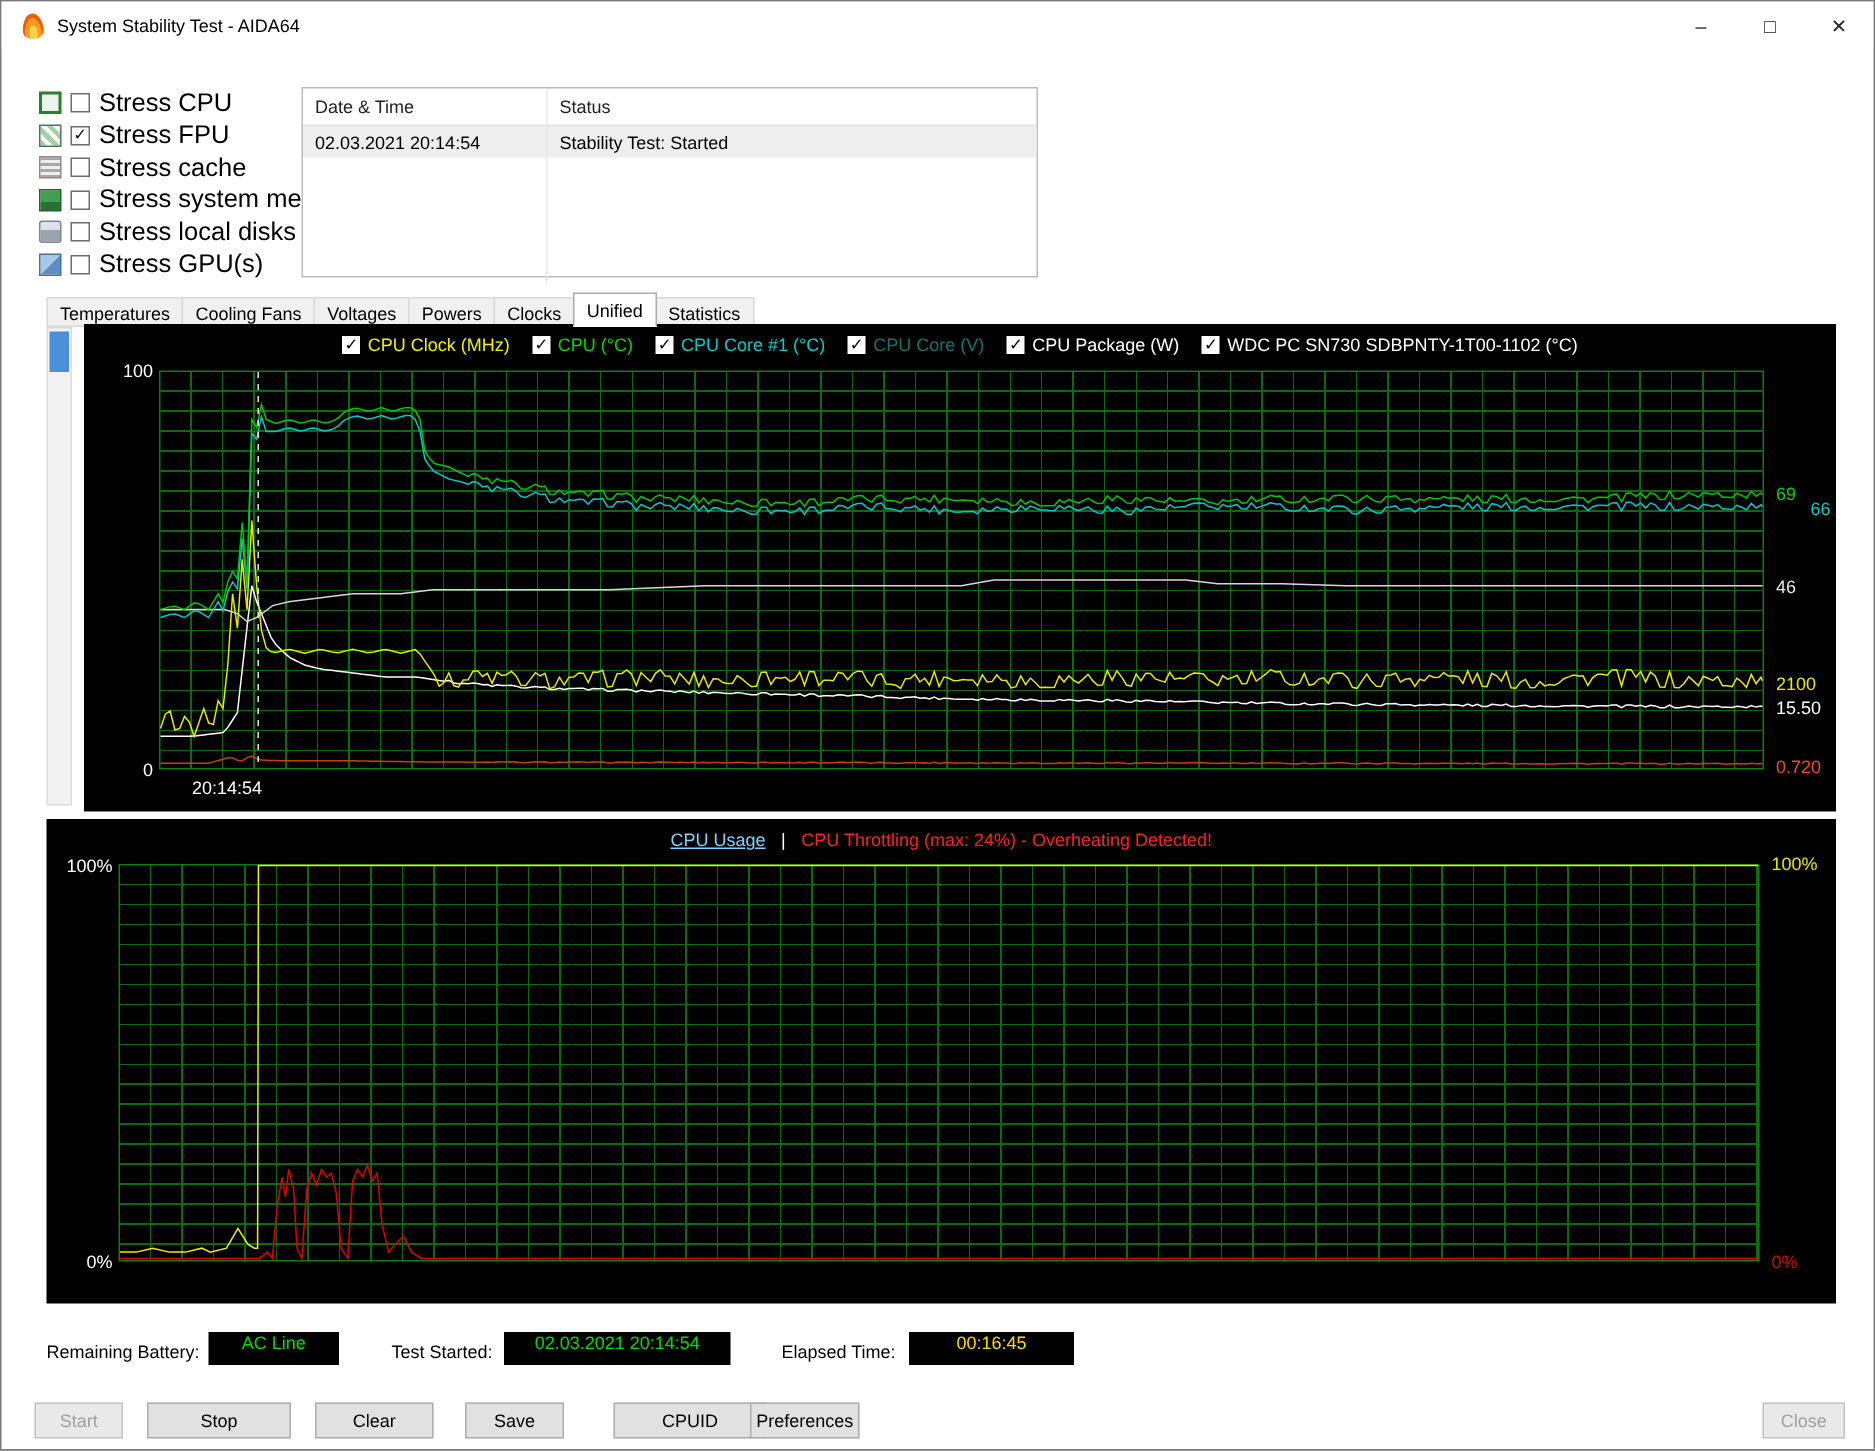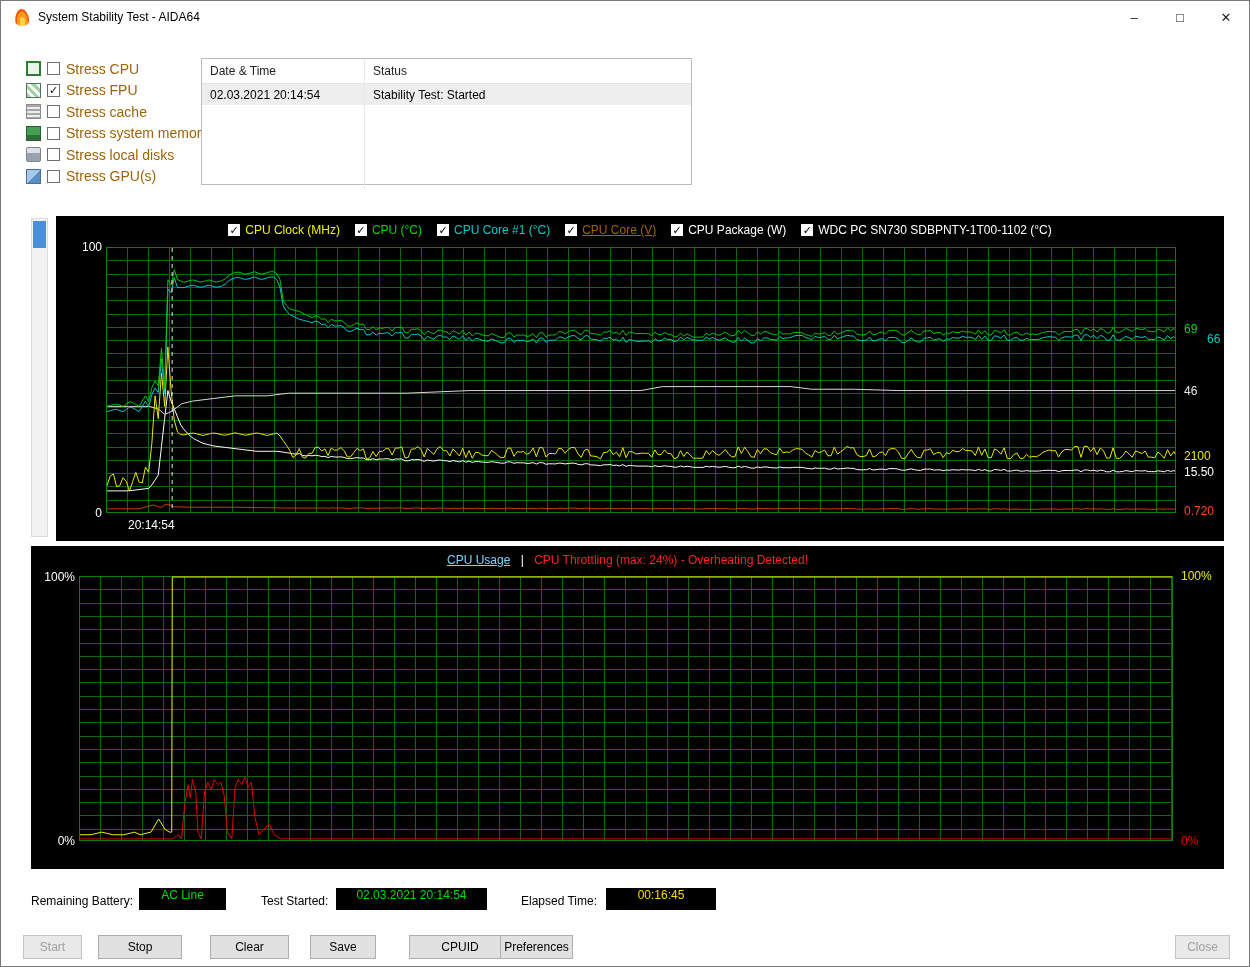--- a/index.html
+++ b/index.html
@@ -18,21 +18,21 @@
   .stress{position:absolute;left:25px;top:57px;}
   .srow{display:flex;align-items:center;height:21.5px;}
   .sicon{width:15px;height:15px;margin-right:6px;flex:0 0 auto;}
   .icon-cpu{background:#eaf4ea;border:2px solid #2f7d32;}
   .icon-fpu{background:repeating-linear-gradient(45deg,#9fd49f 0 3px,#fff 3px 6px);border:1px solid #50706a;}
   .icon-cache{background:repeating-linear-gradient(to bottom,#a8a8a8 0 2px,#eee 2px 4px);border:1px solid #8a8a8a;}
   .icon-memory{background:linear-gradient(to bottom,#43a052 0 60%,#2c6e38 60% 100%);border:1px solid #2c5e30;}
   .icon-disk{background:linear-gradient(to bottom,#dde1e8 0 40%,#9aa3b0 40% 100%);border:1px solid #7d8590;border-radius:2px;}
   .icon-gpu{background:linear-gradient(135deg,#a6c8ea 0 50%,#5b8fc4 50% 100%);border:1px solid #4a6f9a;}
   .cb{width:13px;height:13px;border:1px solid #6e6e6e;background:#fff;font-size:11px;line-height:11px;text-align:center;color:#111;margin-right:6px;flex:0 0 auto;}
-  .slabel{font-size:14px;color:#a16207;white-space:nowrap;}
+  .slabel{font-size:17px;color:#000000;white-space:nowrap;}
 
   
   .logtable{position:absolute;left:200px;top:57px;width:491px;height:127px;border:1px solid #bcbcbc;background:#fff;font-size:12px;}
   .lt-header{display:flex;height:25px;border-bottom:1px solid #e3e3e3;}
   .lt-h{padding-top:5px;padding-left:8px;color:#222;}
   .lt-c1w{width:163px;border-right:1px solid #e8e8e8;}
   .lt-c2w{flex:1;}
   .lt-row{display:flex;height:21px;}
   .lt-row.sel{background:#eeeeee;}
   .lt-cell{display:flex;align-items:center;padding-left:8px;}
@@ -74,21 +74,21 @@
   
   .sl{position:absolute;top:893px;font-size:12px;color:#000;}
   .sbox{position:absolute;top:887px;height:22px;background:#000;display:flex;align-items:flex-start;justify-content:center;font-size:12px;}
   #sl1{left:30px;} #sb1{left:138px;width:87px;}
   #sl2{left:260px;} #sb2{left:335px;width:151px;}
   #sl3{left:520px;} #sb3{left:605px;width:110px;}
 
   
   .btn{position:absolute;top:934px;height:24px;background:#e1e1e1;border:1px solid #adadad;font-size:12px;text-align:center;line-height:22px;color:#000;cursor:default;}
   .btn.disabled{color:#a0a0a0;border-color:#c3c3c3;background:#e9e9e9;}
-  #btn0{left:22px;width:59px;} #btn1{left:97px;width:84px;} #btn2{left:209px;width:79px;}
+  #btn0{left:22px;width:59px;} #btn1{left:97px;width:96px;} #btn2{left:209px;width:79px;}
   #btn3{left:309px;width:66px;} #btn4{left:408px;width:102px;} #btn5{left:499px;width:73px;}
   #btn6{left:1174px;width:55px;}
 </style>
 </head>
 <body>
 
 <div id="window">
 
   <div class="titlebar">
     <div class="flame"></div>
@@ -153,20 +153,29 @@
     <div class="lt-row">
         <div class="lt-cell lt-c1w"></div>
         <div class="lt-cell lt-c2w"></div>
       </div>
     <div class="lt-row">
         <div class="lt-cell lt-c1w"></div>
         <div class="lt-cell lt-c2w"></div>
       </div>
   </div>
 
+  <div class="tabs">
+    <div class="tab">Temperatures</div>
+    <div class="tab">Cooling Fans</div>
+    <div class="tab">Voltages</div>
+    <div class="tab">Powers</div>
+    <div class="tab">Clocks</div>
+    <div class="tab active">Unified</div>
+    <div class="tab">Statistics</div>
+  </div>
 
   <div class="vscroll">
     <div class="vthumb"></div>
   </div>
 
   <div class="panel" id="panel-unified">
     <div class="legend">
       <span class="litem">
         <span class="lcb">✓</span>
         <span class="llabel" style="color: rgb(240, 240, 0);">CPU Clock (MHz)</span>
@@ -174,21 +183,21 @@
       <span class="litem">
         <span class="lcb">✓</span>
         <span class="llabel" style="color: rgb(0, 216, 0);">CPU (°C)</span>
       </span>
       <span class="litem">
         <span class="lcb">✓</span>
         <span class="llabel" style="color: rgb(0, 204, 204);">CPU Core #1 (°C)</span>
       </span>
       <span class="litem">
         <span class="lcb">✓</span>
-        <span class="llabel" style="color: #a16207; text-decoration: underline;">CPU Core (V)</span>
+        <span class="llabel" style="color: #0f766e;">CPU Core (V)</span>
       </span>
       <span class="litem">
         <span class="lcb">✓</span>
         <span class="llabel" style="color: rgb(255, 255, 255);">CPU Package (W)</span>
       </span>
       <span class="litem">
         <span class="lcb">✓</span>
         <span class="llabel" style="color: rgb(255, 255, 255);">WDC PC SN730 SDBPNTY-1T00-1102 (°C)</span>
       </span>
     </div>

